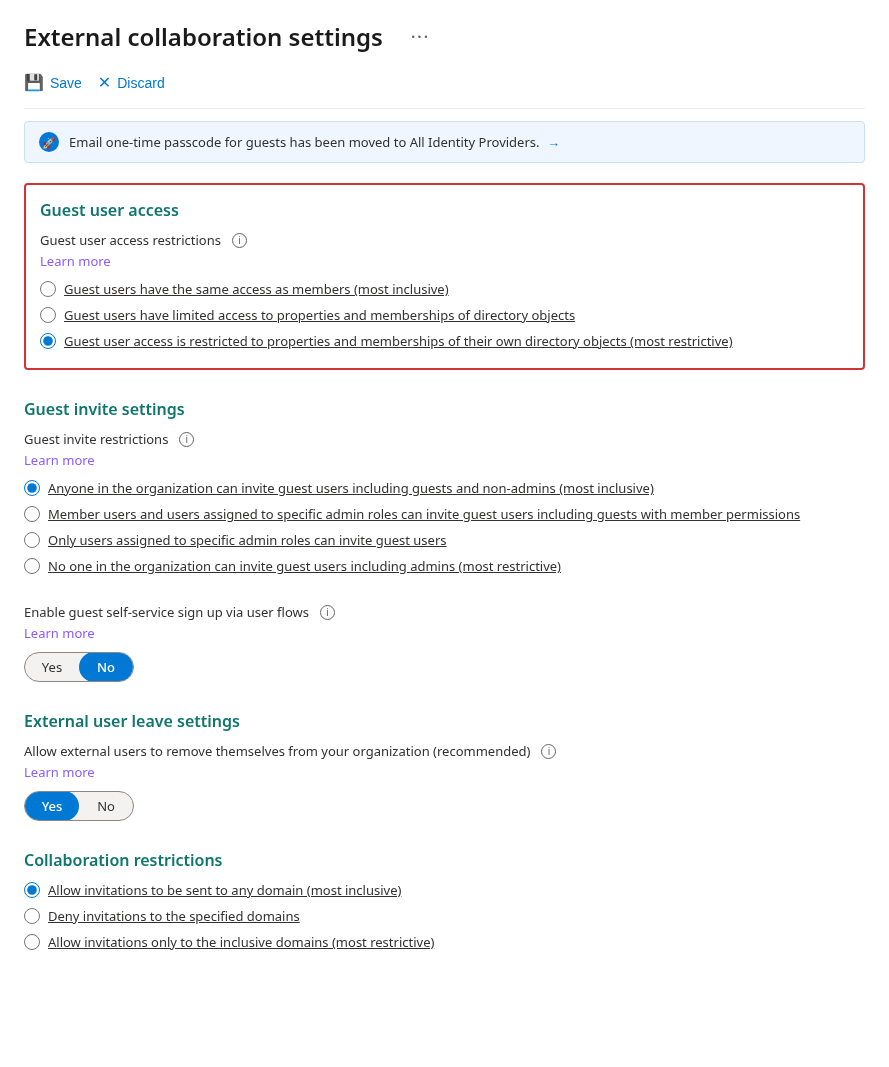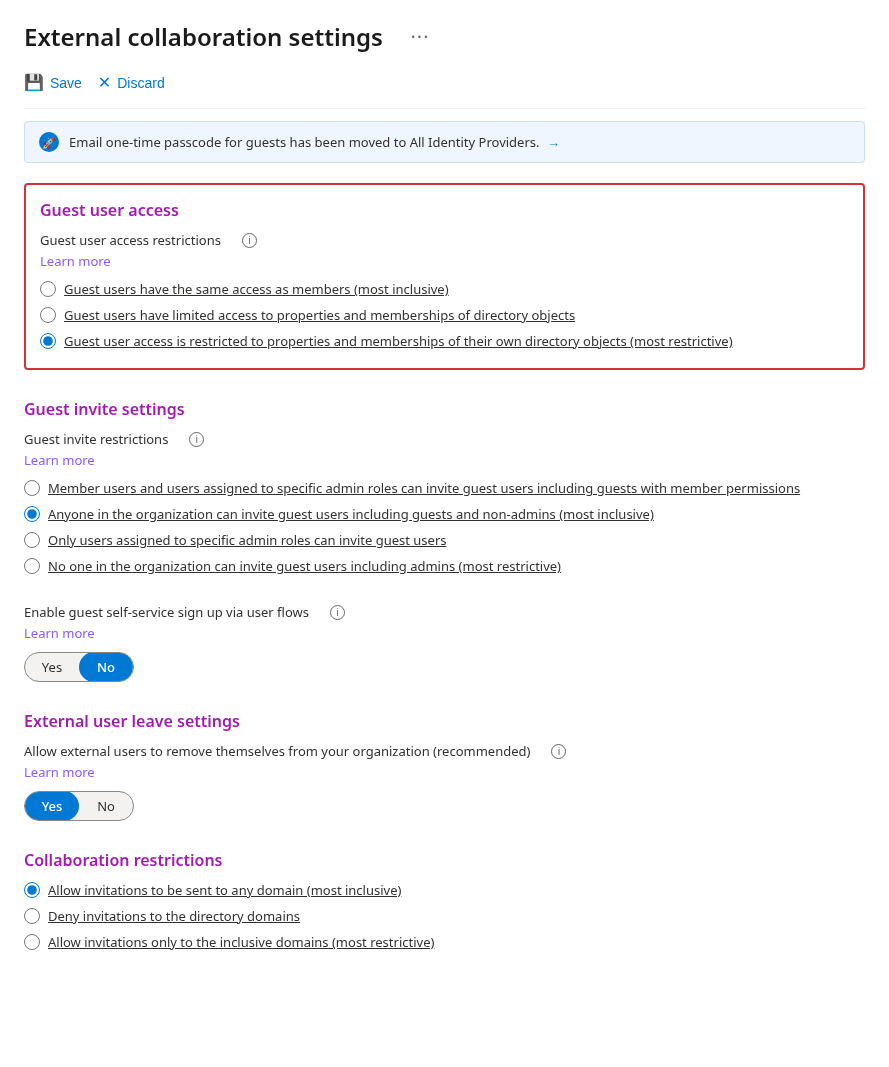--- a/index.html
+++ b/index.html
@@ -88,30 +88,30 @@
     .section-highlighted {
       border: 2px solid #d13438;
       border-radius: 4px;
       padding: 14px 14px 18px 14px;
       margin-bottom: 28px;
     }
 
     .section-title {
       font-size: 16px;
       font-weight: 600;
-      color: #a21caf;
+      color: #0f766e;
       margin-bottom: 10px;
     }
 
     .field-label {
       font-size: 13px;
       color: #323130;
       display: flex;
       align-items: center;
-      gap: 21px;
+      gap: 11px;
       margin-bottom: 2px;
     }
     .info-circle {
       width: 15px;
       height: 15px;
       border: 1px solid #666;
       border-radius: 50%;
       display: inline-flex;
       align-items: center;
       justify-content: center;
@@ -237,26 +237,26 @@
 
 <div class="section">
   <div class="section-title">Guest invite settings</div>
   <div class="field-label">
     <span>Guest invite restrictions</span>
     <span class="info-circle" title="More info">i</span>
   </div>
   <a class="learn-more" href="#">Learn more</a>
   <div class="radio-group">
     <label class="radio-item">
+      <input type="radio" name="guest-invite" checked="" style="">
+      <span>Anyone in the organization can invite guest users including guests and non-admins (most inclusive)</span>
+    </label>
+    <label class="radio-item">
       <input type="radio" name="guest-invite" style="">
       <span>Member users and users assigned to specific admin roles can invite guest users including guests with member permissions</span>
-    </label>
-    <label class="radio-item">
-      <input type="radio" name="guest-invite" checked="" style="">
-      <span>Anyone in the organization can invite guest users including guests and non-admins (most inclusive)</span>
     </label>
     <label class="radio-item">
       <input type="radio" name="guest-invite" style="">
       <span>Only users assigned to specific admin roles can invite guest users</span>
     </label>
     <label class="radio-item">
       <input type="radio" name="guest-invite" style="">
       <span>No one in the organization can invite guest users including admins (most restrictive)</span>
     </label>
   </div>
@@ -289,20 +289,20 @@
 
 <div class="section">
   <div class="section-title">Collaboration restrictions</div>
   <div class="radio-group">
     <label class="radio-item">
       <input type="radio" name="collab-restriction" checked="" style="">
       <span>Allow invitations to be sent to any domain (most inclusive)</span>
     </label>
     <label class="radio-item">
       <input type="radio" name="collab-restriction" style="">
-      <span>Deny invitations to the directory domains</span>
+      <span>Deny invitations to the specified domains</span>
     </label>
     <label class="radio-item">
       <input type="radio" name="collab-restriction" style="">
       <span>Allow invitations only to the inclusive domains (most restrictive)</span>
     </label>
   </div>
 </div>
 
 </body></html>

